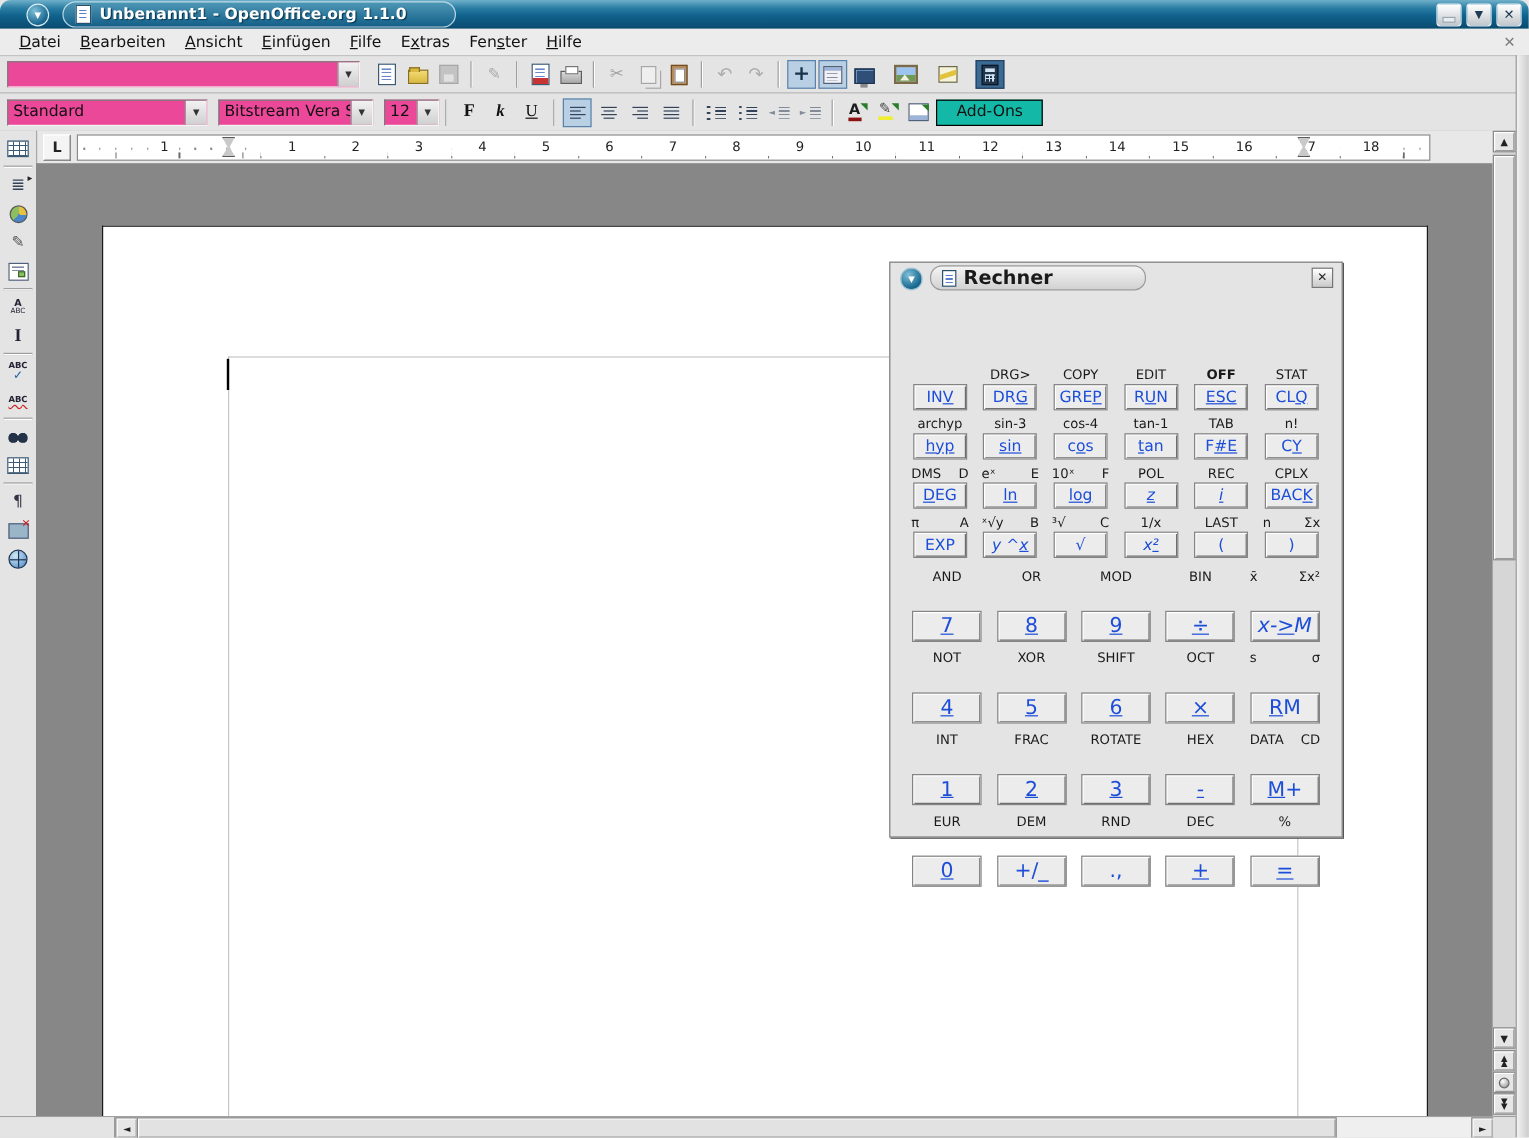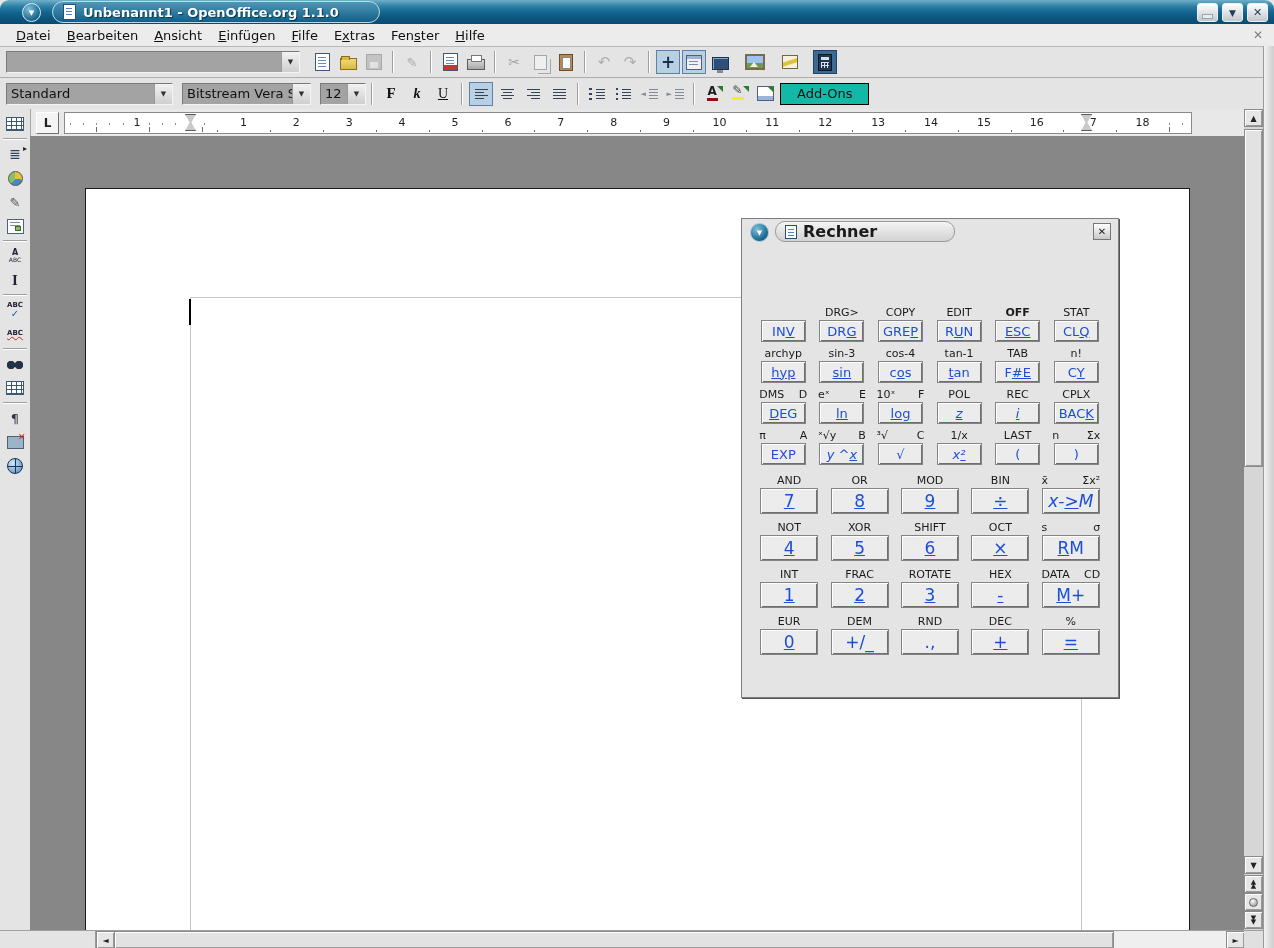--- a/index.html
+++ b/index.html
@@ -39,21 +39,21 @@
   .acc{text-decoration:underline;}
   #doc-close{position:absolute;right:8px;top:3px;width:16px;height:16px;color:#7d7d7d;
     font-weight:bold;font-size:12px;display:flex;align-items:center;justify-content:center;}
   #doc-close::before{content:"✕";}
 
   
   .toolbar{position:absolute;left:0;width:1263px;background:#e4e4e4;border-bottom:1px solid #adadad;
     display:flex;align-items:center;}
   #fnbar{top:47px;height:30px;padding-left:6px;}
   #objbar{top:78px;height:31px;padding-left:6px;}
-  .combo{height:20px;background:#a3a3a3;border:1px solid;border-color:#7a7a7a #f4f4f4 #f4f4f4 #7a7a7a;
+  .combo{height:20px;background:#ec4899;border:1px solid;border-color:#7a7a7a #f4f4f4 #f4f4f4 #7a7a7a;
     display:flex;align-items:stretch;}
   .combo .cval{flex:1;padding:2px 4px;font-size:13px;white-space:nowrap;overflow:hidden;}
   .combo .carr{width:17px;background:linear-gradient(180deg,#f2f2f2,#cfcfcf);border-left:1px solid #9a9a9a;
     display:flex;align-items:center;justify-content:center;}
   .carr::before{content:"▼";font-size:7px;color:#333;}
   .sep{width:1px;height:22px;background:#9e9e9e;border-right:1px solid #fff;margin:0 5px;}
   .gap{width:9px;}
   .tbi{width:24px;height:24px;margin:0 1px;display:flex;align-items:center;justify-content:center;
     position:relative;flex:0 0 auto;}
   .tbi.pressed{background:#b9cfe4;border:1px solid #5a82a8;width:22px;height:22px;}
@@ -236,21 +236,21 @@
   .kgrid.big .kcell{width:70.4px;}
   .klabel{height:15px;font-size:11px;color:#1a1a1a;width:92%;display:flex;justify-content:center;
     align-items:center;white-space:nowrap;}
   .klabel.sp{justify-content:space-between;padding:0 3px;box-sizing:border-box;}
   .klabel.b{font-weight:bold;}
   .kbtn{background:#ececec;border:1px solid #848484;box-shadow:inset 1px 1px 0 #ffffff,inset -1px -1px 0 #6f6f6f;
     color:#1d4ed8;display:flex;align-items:center;justify-content:center;font-family:inherit;padding:0;}
   .kgrid.small .kbtn{width:45px;height:22px;font-size:13px;}
   .kgrid.big .kbtn{width:58px;height:26px;font-size:17px;}
   .kgrid.big{margin-top:4px;}
-  .kgrid.big .kcell{margin-bottom:6px;}
+  .kgrid.big .kcell{margin-bottom:6px;gap:21px;}
   .kbtn .ku{text-decoration:underline;}
   .kbtn.it{font-style:italic;}
 </style>
 </head>
 <body>
 
 <div id="window">
 
   <div id="titlebar">
     <span id="win-menu-btn"></span>

